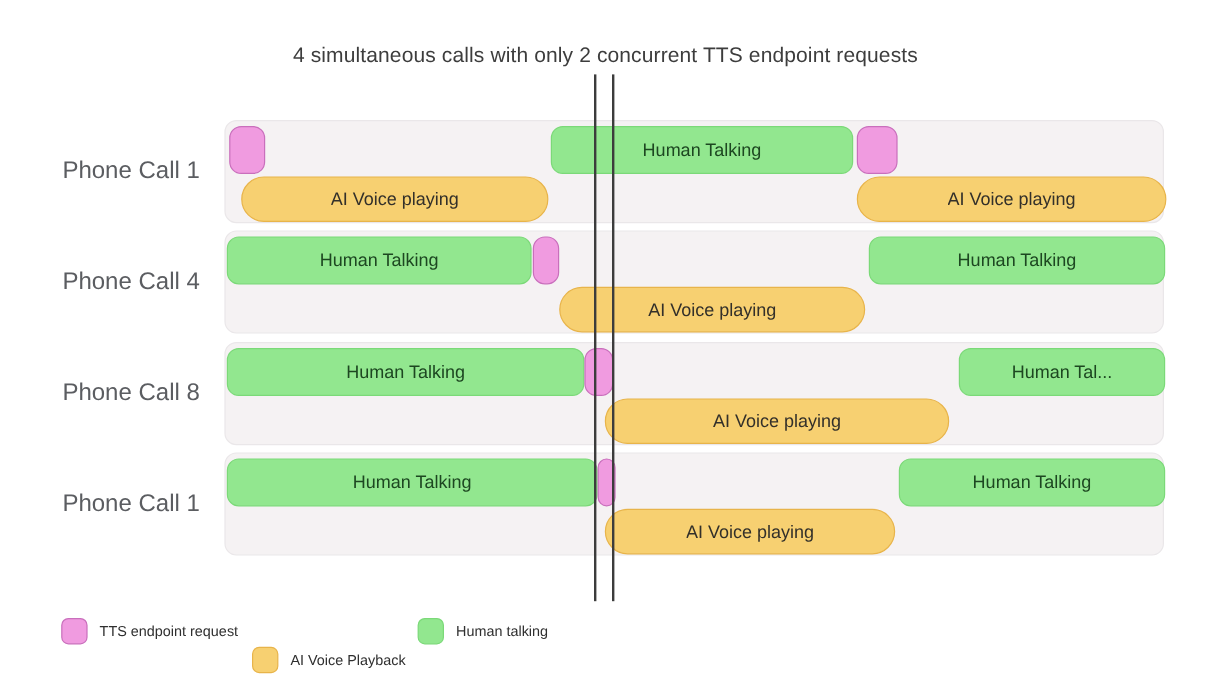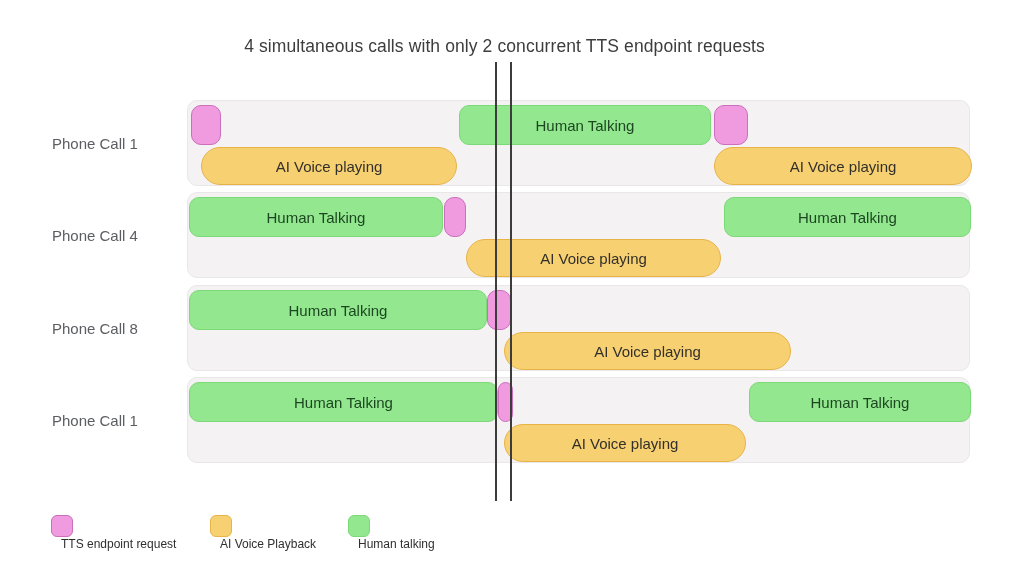--- a/index.html
+++ b/index.html
@@ -5,39 +5,39 @@
   html,body{margin:0;padding:0;background:#ffffff;}
   body{font-family:"Liberation Sans","DejaVu Sans",sans-serif;}
   .canvas{position:relative;width:984px;height:575px;background:#ffffff;overflow:hidden;}
 
   .title{position:absolute;top:36px;left:0;width:1009px;text-align:center;
          font-size:17.5px;color:var(--title-text);letter-spacing:.1px;}
 
   .row-track{position:absolute;left:187px;width:783px;height:86px;
              background:var(--row-bg);border:1px solid var(--row-border);
              border-radius:10px;box-sizing:border-box;}
-  .row-label{position:absolute;left:52px;width:125px;font-size:15px;
+  .row-label{position:absolute;left:52px;width:125px;font-size:20px;
              color:var(--row-label-text);transform:translateY(-50%);white-space:nowrap;}
 
   .bar{position:absolute;box-sizing:border-box;border-radius:10px;
        border:1.5px solid;display:flex;align-items:center;justify-content:center;
        overflow:hidden;white-space:nowrap;}
   .bar.lane-top{top:4px;height:40px;}
   .bar.lane-bottom{top:46px;height:38px;}
   .bar.tts{background:var(--tts-fill);border-color:var(--tts-border);}
   .bar.ai{background:var(--ai-fill);border-color:var(--ai-border);border-radius:19px;}
   .bar.human{background:var(--human-fill);border-color:var(--human-border);}
   .bar-label{font-size:15px;overflow:hidden;text-overflow:ellipsis;}
   .bar.human .bar-label{color:var(--human-text);}
   .bar.ai .bar-label{color:var(--ai-text);}
 
   .vline{position:absolute;width:2px;background:var(--marker-line);z-index:6;}
 
   .legend-item{position:absolute;top:515px;height:22px;display:flex;
-               flex-direction:column;}
+               align-items:center;}
   .legend-swatch{width:22px;height:22px;border-radius:6px;border:1.5px solid;
                  box-sizing:border-box;flex:0 0 auto;}
   .legend-swatch.tts{background:var(--tts-fill);border-color:var(--tts-border);}
   .legend-swatch.ai{background:var(--ai-fill);border-color:var(--ai-border);}
   .legend-swatch.human{background:var(--human-fill);border-color:var(--human-border);}
   .legend-label{margin-left:10px;font-size:12px;color:var(--legend-text);white-space:nowrap;}
 </style>
 </head>
 <body>
 
@@ -70,20 +70,23 @@
         <div class="bar ai lane-bottom" style="left: 278px; width: 255px;">
           <span class="bar-label">AI Voice playing</span>
         </div>
       </div>
       <div class="row-label" style="top: 328px;">Phone Call 8</div>
       <div class="row-track" style="top: 285px;">
         <div class="bar human lane-top" style="left: 1px; width: 298px;">
           <span class="bar-label">Human Talking</span>
         </div>
         <div class="bar tts lane-top" style="left: 299px; width: 24px;"></div>
+        <div class="bar human lane-top" style="left: 611px; width: 172px;">
+          <span class="bar-label">Human Tal...</span>
+        </div>
         <div class="bar ai lane-bottom" style="left: 316px; width: 287px;">
           <span class="bar-label">AI Voice playing</span>
         </div>
       </div>
       <div class="row-label" style="top: 420px;">Phone Call 1</div>
       <div class="row-track" style="top: 377px;">
         <div class="bar human lane-top" style="left: 1px; width: 309px;">
           <span class="bar-label">Human Talking</span>
         </div>
         <div class="bar tts lane-top" style="left: 310px; width: 15px;"></div>
@@ -97,21 +100,21 @@
     </div>
   <div id="markers">
       <div class="vline" style="left: 495px; top: 62px; height: 439px;"></div>
       <div class="vline" style="left: 510px; top: 62px; height: 439px;"></div>
     </div>
   <div id="legend">
       <div class="legend-item" style="left: 51px;">
         <span class="legend-swatch tts"></span>
         <span class="legend-label">TTS endpoint request</span>
       </div>
-      <div class="legend-item" style="left: 210px;">
+      <div class="legend-item" style="left: 210px; margin-top: 24px;">
         <span class="legend-swatch ai"></span>
         <span class="legend-label">AI Voice Playback</span>
       </div>
       <div class="legend-item" style="left: 348px;">
         <span class="legend-swatch human"></span>
         <span class="legend-label">Human talking</span>
       </div>
     </div>
 </div>
 

